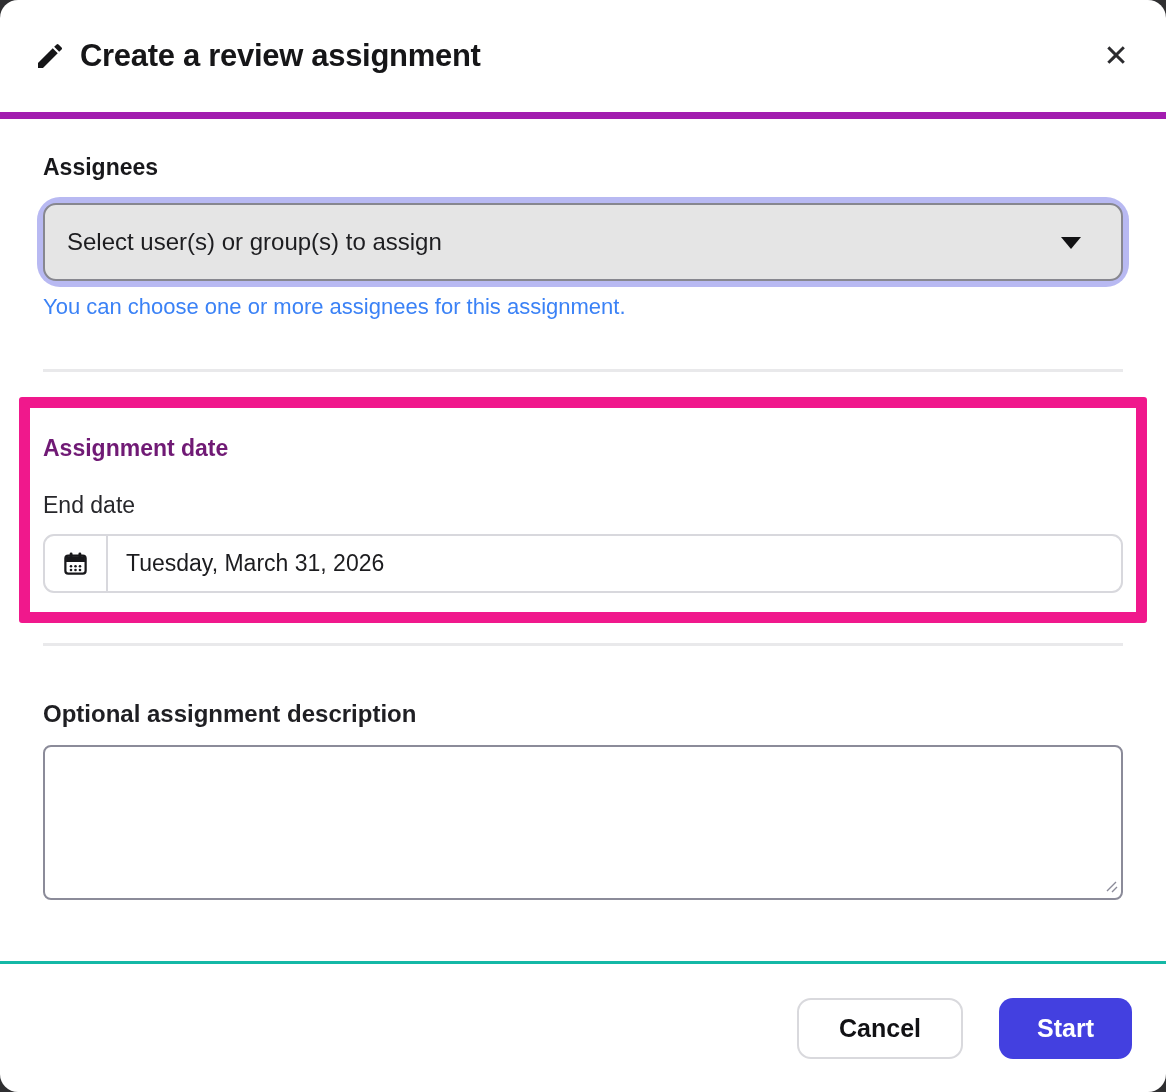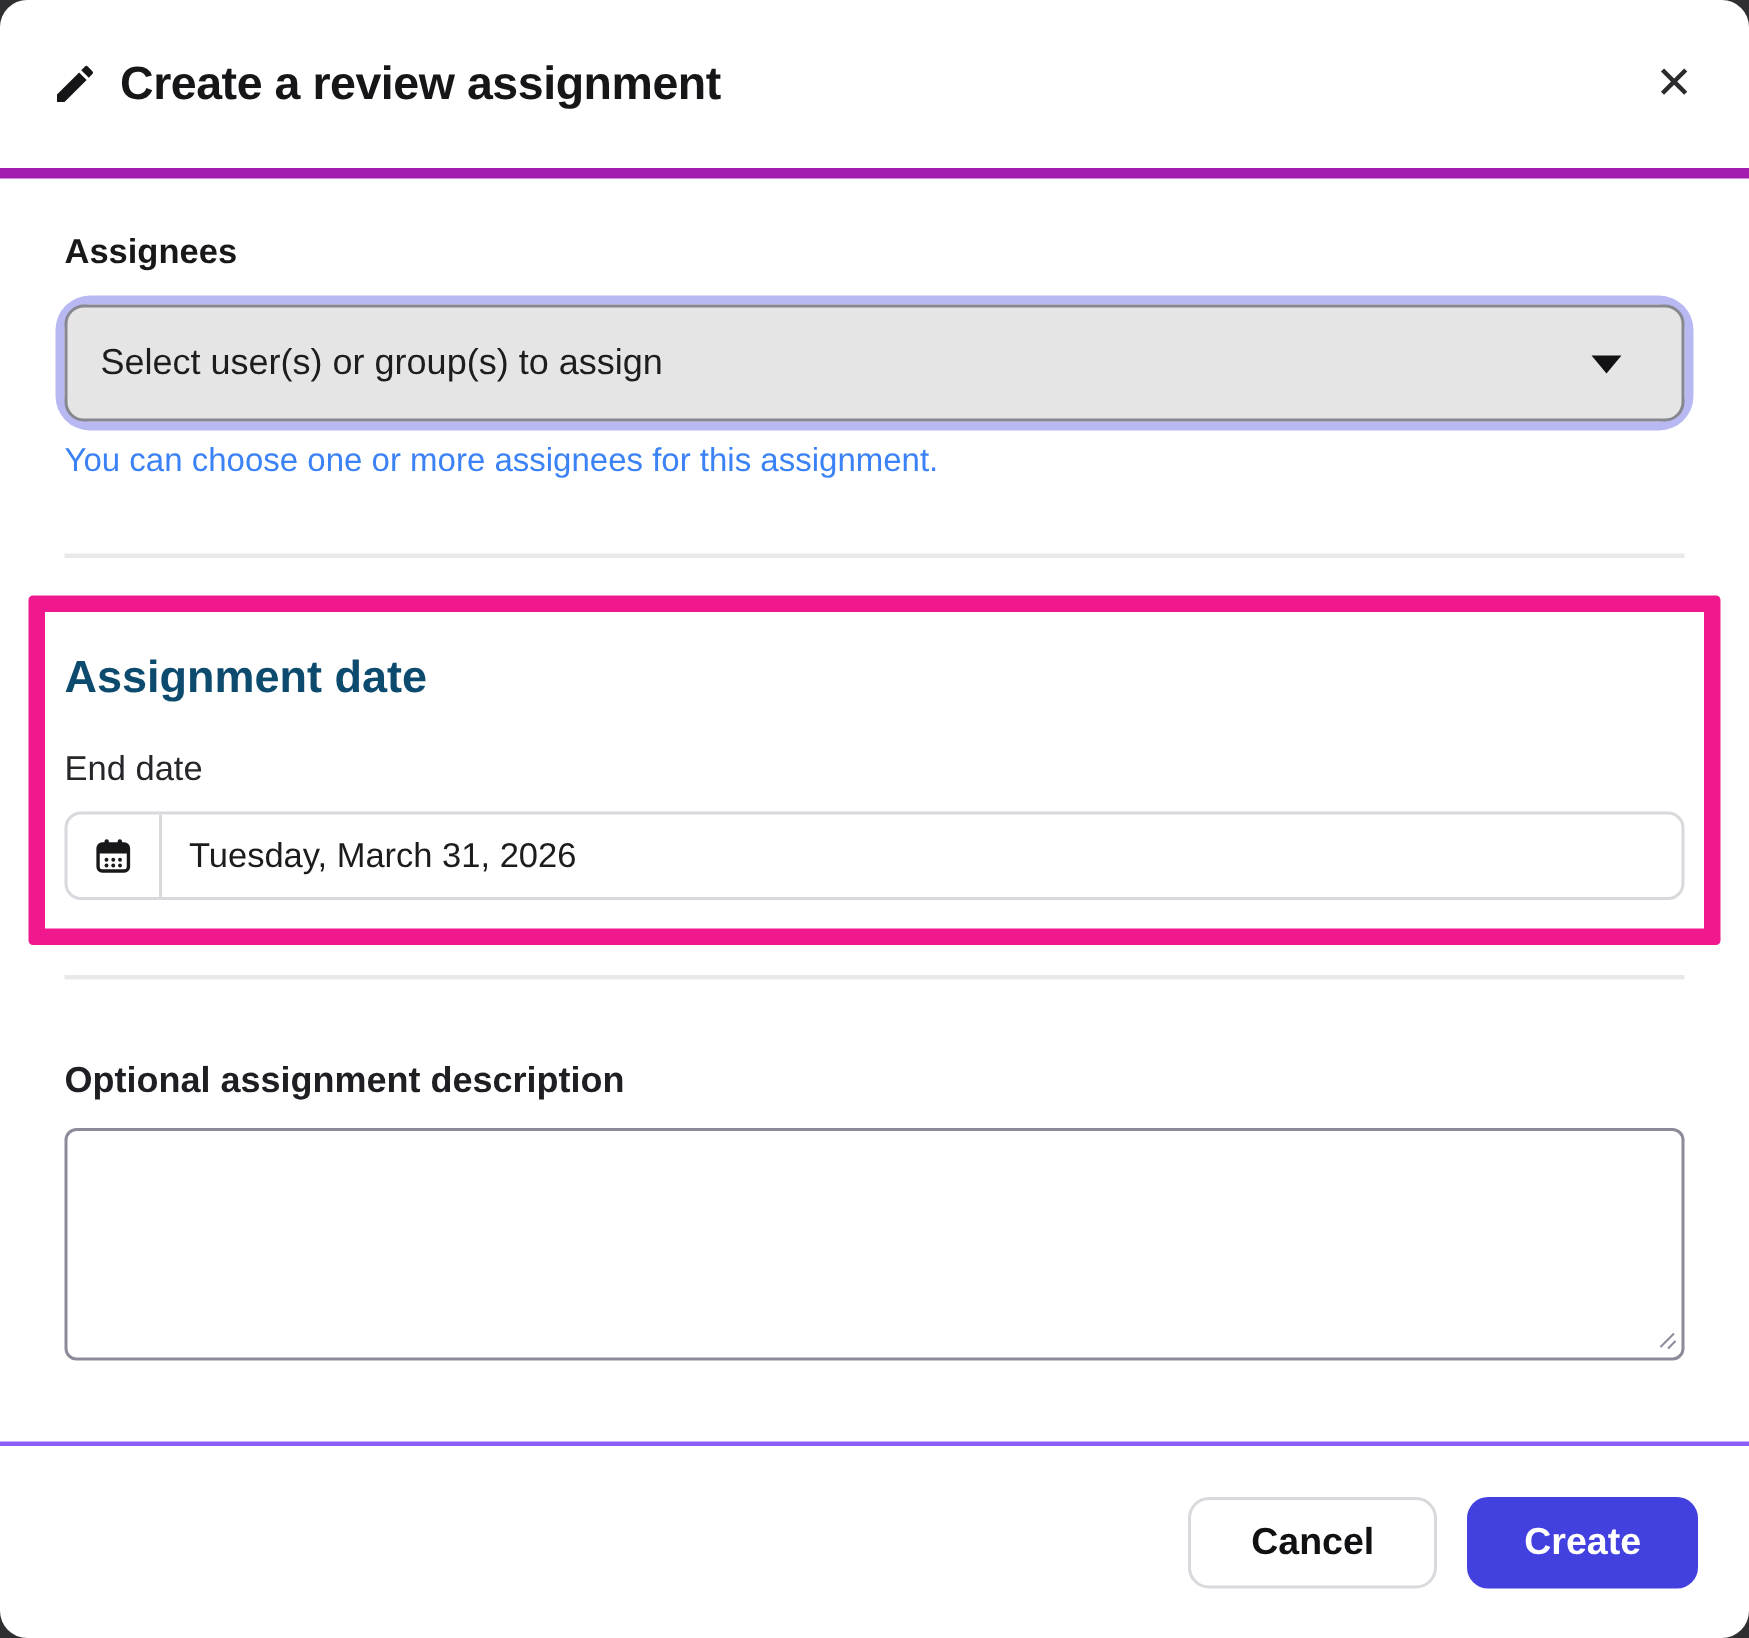--- a/index.html
+++ b/index.html
@@ -69,21 +69,21 @@
   }
   .divider{height:3px;background:#e9e9eb;border:none;margin:0;}
   .div-1{margin-top:49px;}
   
   .highlight-box{
     margin:25px -24px 0 -24px;
     border:11px solid #f0188c;
     border-radius:3px;
     padding:14px 13px 19px 13px;
   }
-  .hl-heading{font-size:30px;font-weight:700;color:#0c4a6e;margin-top:13px;}
+  .hl-heading{font-size:23px;font-weight:700;color:#701a75;margin-top:13px;}
   .date-row{display:flex;gap:26px;margin-top:0;}
   .date-col{flex:1 1 0;min-width:0;}
   .field-label{font-size:23px;color:#27272b;margin:30px 0 15px 0;}
   .date-input{
     display:flex;align-items:stretch;
     height:59px;box-sizing:border-box;
     border:2px solid #d8d8dd;border-radius:11px;
     background:#fff;overflow:hidden;cursor:pointer;
   }
   .date-icon-cell{
@@ -104,23 +104,23 @@
     display:block;width:100%;height:155px;box-sizing:border-box;
     border:2px solid #8b8b99;border-radius:8px;
     resize:none;outline:none;background:#fff;
     font-family:inherit;font-size:23px;color:#1c1c1f;
     padding:14px 18px;
   }
   .resize-handle{position:absolute;right:5px;bottom:7px;pointer-events:none;}
   
   .modal-footer{
     flex:0 0 auto;height:131px;box-sizing:border-box;
-    border-top:3px solid #8b5cf6;
+    border-top:3px solid #14b8a6;
     display:flex;align-items:center;justify-content:flex-end;
-    gap:20px;padding:0 34px;
+    gap:36px;padding:0 34px;
   }
   .btn{
     height:61px;border-radius:14px;
     font-family:inherit;font-size:25px;font-weight:700;
     cursor:pointer;box-sizing:border-box;
   }
   .btn-cancel{
     background:#ffffff;color:#111114;
     border:2px solid #d9d9dd;
     padding:0 40px;
@@ -195,16 +195,16 @@
       <textarea class="desc-textarea" value="" style=""></textarea>
       <svg class="resize-handle" width="14" height="14" viewBox="0 0 14 14">
         <path d="M12 3 3 12 M13 8 8 13" stroke="#8b8b99" stroke-width="1.4" fill="none"></path>
       </svg>
     </div>
 
   </div>
 
   <div class="modal-footer">
     <button class="btn btn-cancel">Cancel</button>
-    <button class="btn btn-create">Create</button>
+    <button class="btn btn-create">Start</button>
   </div>
 
 </div>
 
 </body></html>

